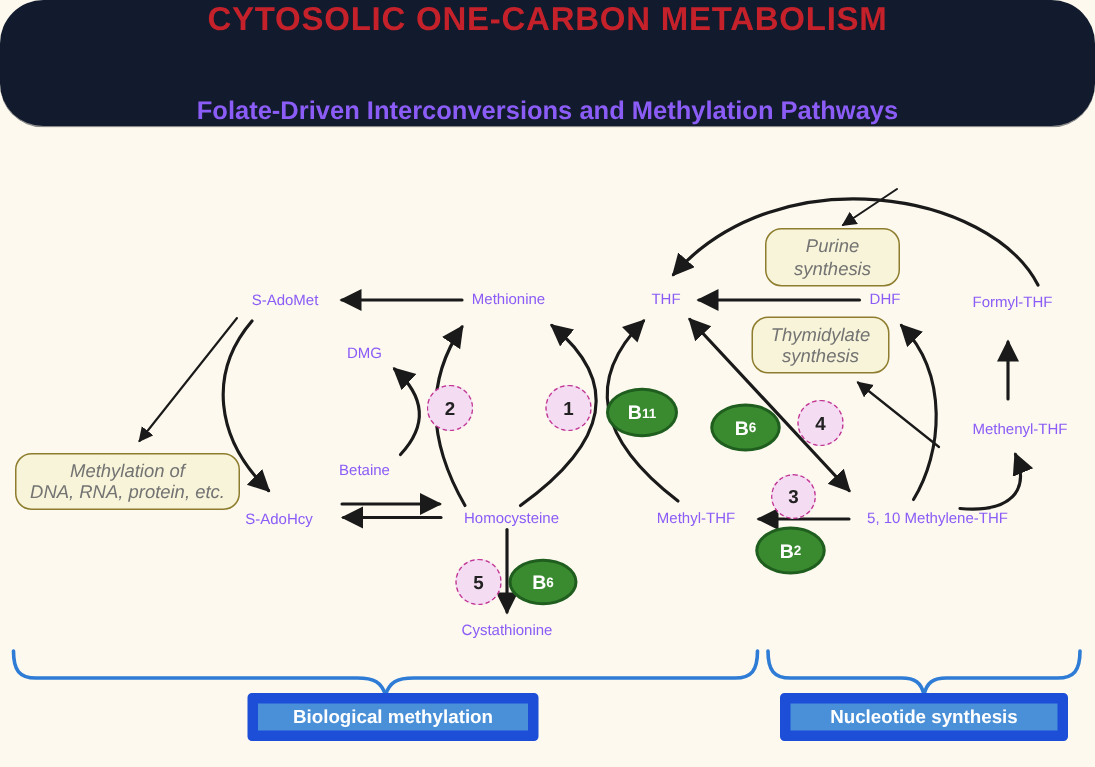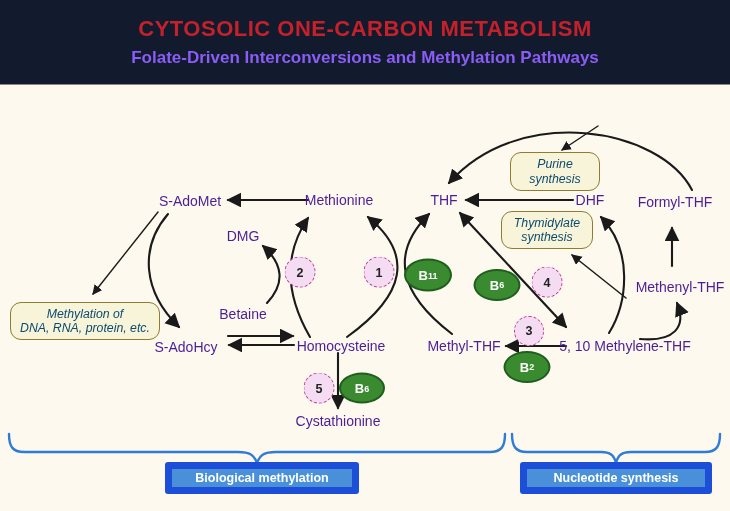--- a/index.html
+++ b/index.html
@@ -4,35 +4,35 @@
 <style>
   html,body{margin:0;padding:0;}
   #stage{
     position:relative;width:730px;height:511px;overflow:hidden;
     background:#fdf9ee;font-family:"Liberation Sans",sans-serif;
   }
   
   #header{
     position:absolute;left:0;top:0;width:730px;height:84px;
     background:#111b2d;border-bottom:1.5px solid #8a8a8a;
-    display:flex;flex-direction:column;align-items:center;justify-content:center;gap:6px;
+    display:flex;flex-direction:column;align-items:center;justify-content:space-between;gap:6px;border-radius:29px;
   }
   #header .title{color:#c5212b;font-size:22px;font-weight:bold;letter-spacing:.5px;}
   #header .subtitle{color:#8b5cf6;font-size:17px;font-weight:bold;}
   
   #diagram{position:absolute;left:0;top:0;width:730px;height:511px;}
   svg.layer{position:absolute;left:0;top:0;}
   .node{
     position:absolute;transform:translate(-50%,-50%);
-    font-size:14px;font-weight:500;color:#4c1d95;white-space:nowrap;
+    font-size:10px;font-weight:500;color:#8b5cf6;white-space:nowrap;
   }
   .pbox{
     position:absolute;background:#f8f4d9;border:1.6px solid #8e7d2e;border-radius:11px;
     display:flex;flex-direction:column;align-items:center;justify-content:center;
-    font-style:italic;font-size:12.3px;color:#0c4a6e;line-height:1.18;font-weight:500;
+    font-style:italic;font-size:12.3px;color:#737373;line-height:1.18;font-weight:500;
     text-align:center;
   }
   .vitamin{
     position:absolute;transform:translate(-50%,-50%);
     background:#3a8a30;border:2px solid #1f5e1e;border-radius:50%;
     display:flex;align-items:center;justify-content:center;
     color:#fff;font-weight:bold;font-size:13px;
   }
   .vitamin sub{font-size:9px;font-weight:bold;}
   .stepcircle{

